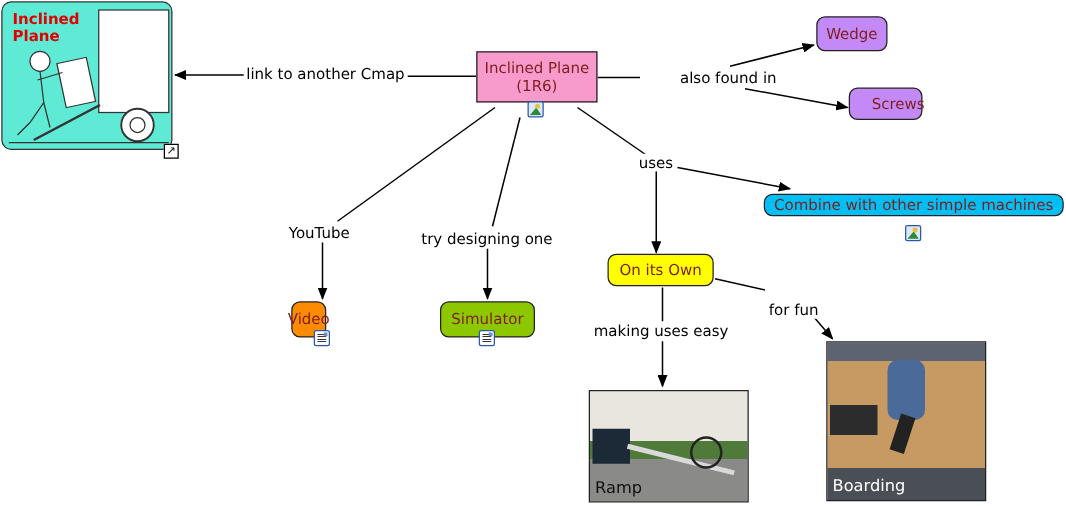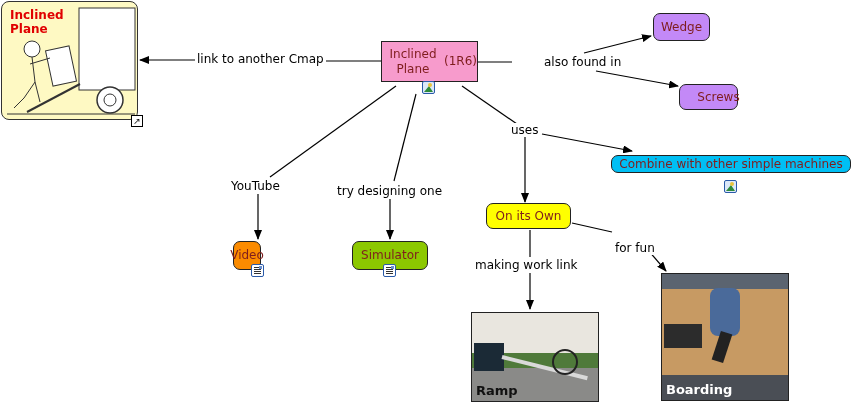--- a/index.html
+++ b/index.html
@@ -12,21 +12,21 @@
   .lbl { position:absolute; background:#fff; font-size:12px; line-height:14px; white-space:nowrap; padding:0 2px; color:#000000; }
   .icon { position:absolute; width:13px; height:13px; box-sizing:border-box; border:1px solid #2a5aa8; border-radius:2px; background:#dbe8f8; }
   .imgicon::before { content:""; position:absolute; left:1px; bottom:1px; width:0; height:0;
              border-left:5px solid transparent; border-right:4px solid transparent; border-bottom:6px solid #2d8a3a; }
   .imgicon::after { content:""; position:absolute; right:2px; top:1px; width:4px; height:4px; border-radius:50%; background:#e8c33a; }
   .docicon { background:#fff; }
   .docicon::before { content:""; position:absolute; left:2px; top:2px; width:7px; height:7px;
              background:repeating-linear-gradient(#333 0 1px, transparent 1px 2px); }
   .docicon::after { content:""; position:absolute; right:1px; top:1px; width:3px; height:3px; background:#6a8fd0; }
   .photo { position:absolute; border:1px solid #222; overflow:hidden; box-sizing:border-box; }
-  .photo-caption { position:absolute; left:4px; bottom:3px; font-weight:bold; font-size:13px; }
+  .photo-caption { position:absolute; left:4px; bottom:3px; font-weight:normal; font-size:13px; }
 </style>
 </head>
 <body>
 
 <svg id="lines" width="853" height="405">
   <defs>
     <marker id="arr" markerWidth="10" markerHeight="8" refX="9" refY="4" orient="auto" markerUnits="userSpaceOnUse">
       <path d="M0,0 L10,4 L0,8 z" fill="#000"></path>
     </marker>
   </defs>
@@ -50,48 +50,48 @@
     <line x1="390" y1="199" x2="390" y2="239" marker-end="url(#arr)"></line>
 
     <line x1="572" y1="223" x2="612" y2="232"></line>
     <line x1="642" y1="243" x2="666" y2="271" marker-end="url(#arr)"></line>
 
     <line x1="530" y1="230" x2="530" y2="257"></line>
     <line x1="530" y1="273" x2="530" y2="309" marker-end="url(#arr)"></line>
   </g>
 </svg>
 
-<div class="photo" style="left:1px;top:1px;width:137px;height:119px;border-radius:8px;background:#fef9c3;border-color:#333;">
+<div class="photo" style="left:1px;top:1px;width:137px;height:119px;border-radius:8px;background:#5eead4;border-color:#333;">
   <svg width="137" height="119" style="position:absolute;left:0;top:0">
     <rect x="77" y="6" width="56" height="82" fill="#fff" stroke="#333"></rect>
     <line x1="5" y1="112" x2="133" y2="112" stroke="#333"></line>
     <line x1="25" y1="110" x2="78" y2="82" stroke="#333" stroke-width="2"></line>
     <circle cx="108" cy="98" r="13" fill="#fff" stroke="#333" stroke-width="1.5"></circle>
     <circle cx="108" cy="98" r="6" fill="none" stroke="#333"></circle>
     <rect x="47" y="46" width="24" height="36" fill="#fff" stroke="#333" transform="rotate(-12 59 64)"></rect>
     <circle cx="30" cy="47" r="8" fill="#fff" stroke="#333"></circle>
     <path d="M30 55 L33 80 L22 96 L12 106 M33 80 L38 100 M28 62 L48 56" stroke="#333" fill="none"></path>
   </svg>
   <div style="position:absolute;left:8px;top:6px;font-weight:bold;font-size:12px;line-height:14px;color:#e00000;">
     <div>Inclined</div>
     <div>Plane</div>
   </div>
 </div>
 <div style="position:absolute;left:131px;top:115px;width:12px;height:12px;box-sizing:border-box;border:1px solid #000;background:#fff;font-size:9px;line-height:10px;text-align:center;">↗</div>
 
-<div class="concept" style="left:381px;top:41px;width:97px;height:41px;background:#f79bcc;flex-direction:row;">
+<div class="concept" style="left:381px;top:41px;width:97px;height:41px;background:#f79bcc;flex-direction:column;">
   <span>Inclined Plane</span>
   <span>(1R6)</span>
 </div>
 <div class="icon imgicon" style="left:422px;top:81px;"></div>
 
 <div class="concept rounded" style="left:653px;top:13px;width:57px;height:28px;background:#c389f7;">
   <span>Wedge</span>
 </div>
-<div class="concept rounded" style="left:679px;top:84px;width:59px;height:26px;background:#c389f7;padding-left:20px;">
+<div class="concept rounded" style="left:679px;top:70px;width:59px;height:26px;background:#c389f7;padding-left:20px;">
   <span>Screws</span>
 </div>
 
 <div class="concept rounded" style="left:611px;top:155px;width:240px;height:18px;background:#00bff4;">
   <span>Combine with other simple machines</span>
 </div>
 <div class="icon imgicon" style="left:724px;top:180px;"></div>
 
 <div class="concept rounded" style="left:233px;top:241px;width:28px;height:29px;background:#fb8b00;">
   <span>Video</span>
@@ -120,13 +120,13 @@
   <div style="position:absolute;left:54px;top:58px;width:12px;height:30px;background:#222;transform:rotate(18deg);"></div>
   <div class="photo-caption" style="color:#fff;">Boarding</div>
 </div>
 
 <div class="lbl" style="left:195px;top:52px;">link to another Cmap</div>
 <div class="lbl" style="left:513px;top:55px;margin-left:29px;">also found in</div>
 <div class="lbl" style="left:509px;top:123px;">uses</div>
 <div class="lbl" style="left:229px;top:179px;">YouTube</div>
 <div class="lbl" style="left:335px;top:184px;">try designing one</div>
 <div class="lbl" style="left:613px;top:227px;margin-top:14px;">for fun</div>
-<div class="lbl" style="left:473px;top:258px;">making work link</div>
+<div class="lbl" style="left:473px;top:258px;">making uses easy</div>
 
 </body></html>

